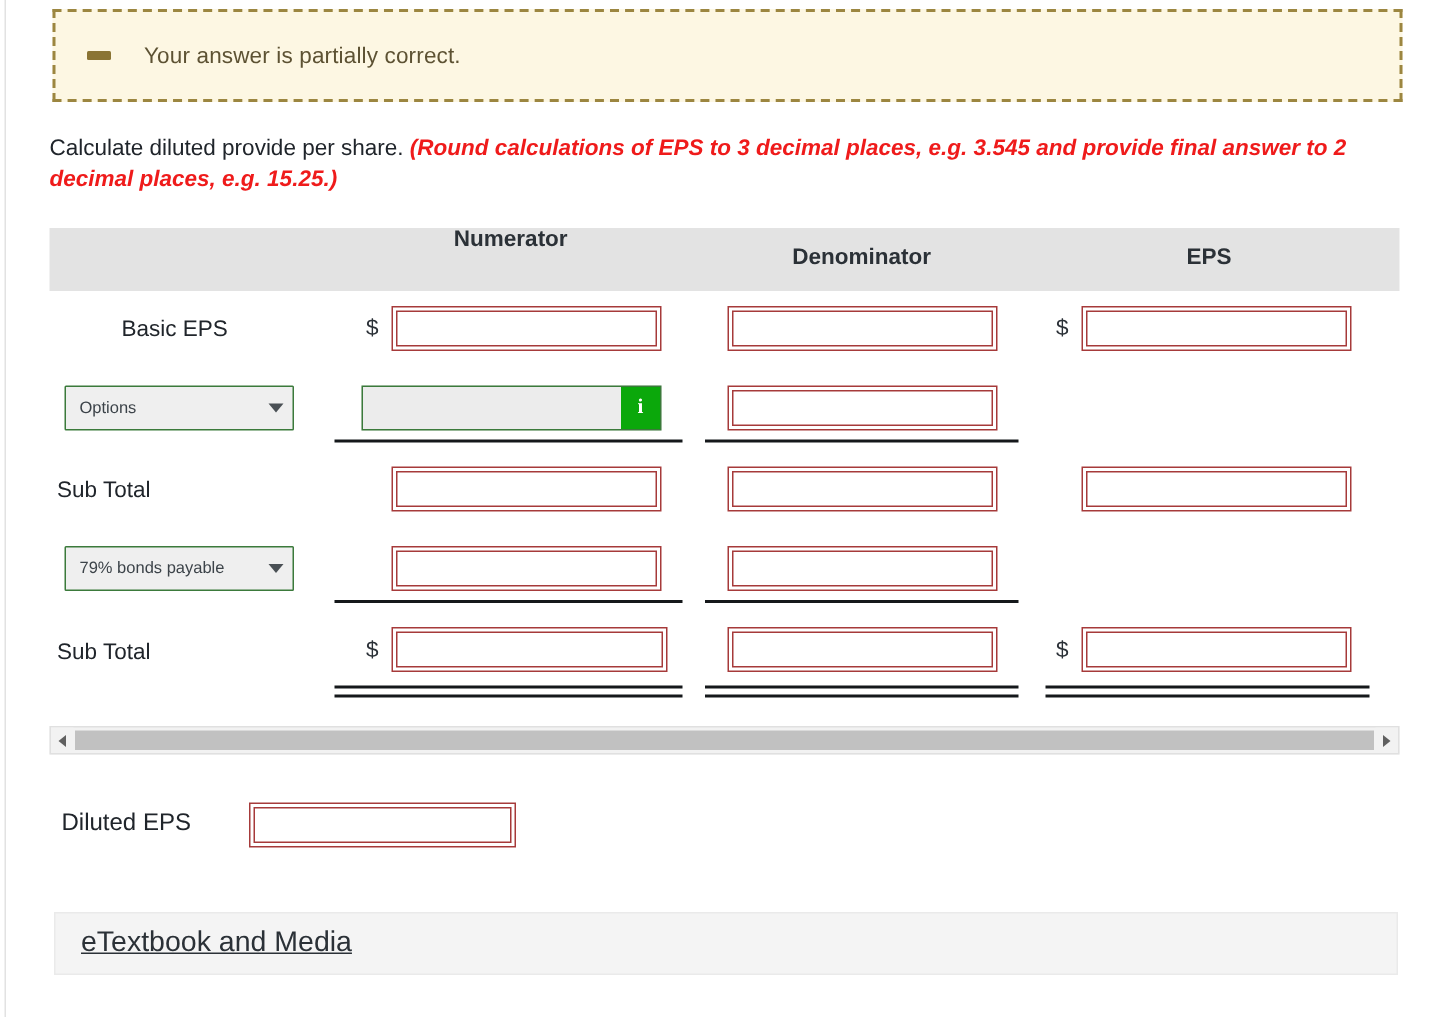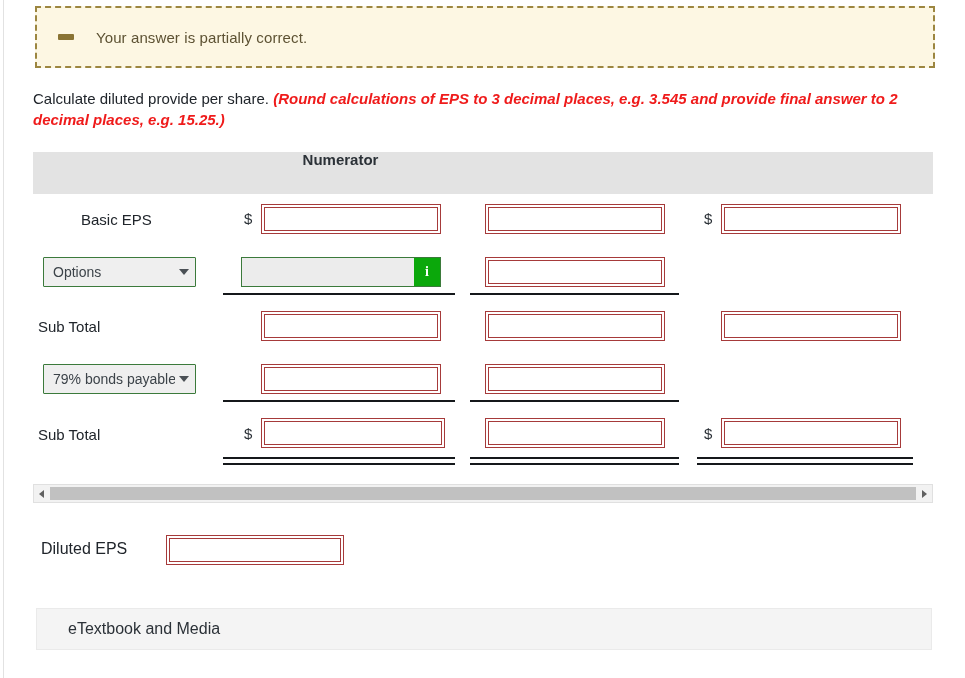--- a/index.html
+++ b/index.html
@@ -83,21 +83,21 @@
   
   .gselect{
     position:absolute;
     box-sizing:border-box;
     height:30px;width:153px;
     background:#efefef;
     border:1px solid #3b7a3b;
     border-radius:1px;
     display:flex;align-items:center;
     padding:0 6px 0 9px;
-    font-size:14px;color:#3c4349;
+    font-size:11px;color:#3c4349;
   }
   .gselect .lbl{flex:1 1 auto;white-space:nowrap;overflow:hidden;}
   .caret{
     width:0;height:0;margin-left:4px;
     border-left:5px solid transparent;
     border-right:5px solid transparent;
     border-top:6px solid #4a5055;
     flex:0 0 auto;
   }
 
@@ -162,21 +162,21 @@
   .deps-input{
     position:absolute;left:166px;top:535px;width:178px;height:30px;
   }
 
   
   .etb{
     position:absolute;left:36px;top:608px;width:896px;height:42px;
     background:#f4f4f4;border:1px solid #eaeaea;box-sizing:border-box;
     display:flex;align-items:center;
   }
-  .etb .t{margin-left:31px;font-size:16px;color:#2b3137;}
+  .etb .t{margin-left:17px;font-size:19px;color:#2b3137;text-decoration:underline;}
 </style>
 </head>
 <body>
 
 <div class="page-edge"></div>
 
 <div class="wrap">
 
   <div class="alert">
     <span class="alert-icon"></span>
@@ -185,20 +185,22 @@
 
   <div class="qtext">
     <span>Calculate diluted provide per share.</span>
     <span class="hint">(Round calculations of EPS to 3 decimal places, e.g. 3.545 and provide final answer to 2 decimal places, e.g. 15.25.)</span>
   </div>
 
   <div class="tbl">
     <div class="thead"></div>
   </div>
   <div class="th num">Numerator</div>
+  <div class="th den">Denominator</div>
+  <div class="th eps">EPS</div>
 
   <div class="rlabel" style="left:35px;top:211px;margin-left:46px;">Basic EPS</div>
   <div class="dollar" style="left:244px;top:210px;">$</div>
   <div class="rinput" style="left:261px;top:204px;width:180px;">
       <span></span>
     </div>
   <div class="rinput" style="left:485px;top:204px;width:180px;">
       <span></span>
     </div>
   <div class="dollar" style="left:704px;top:210px;">$</div>

